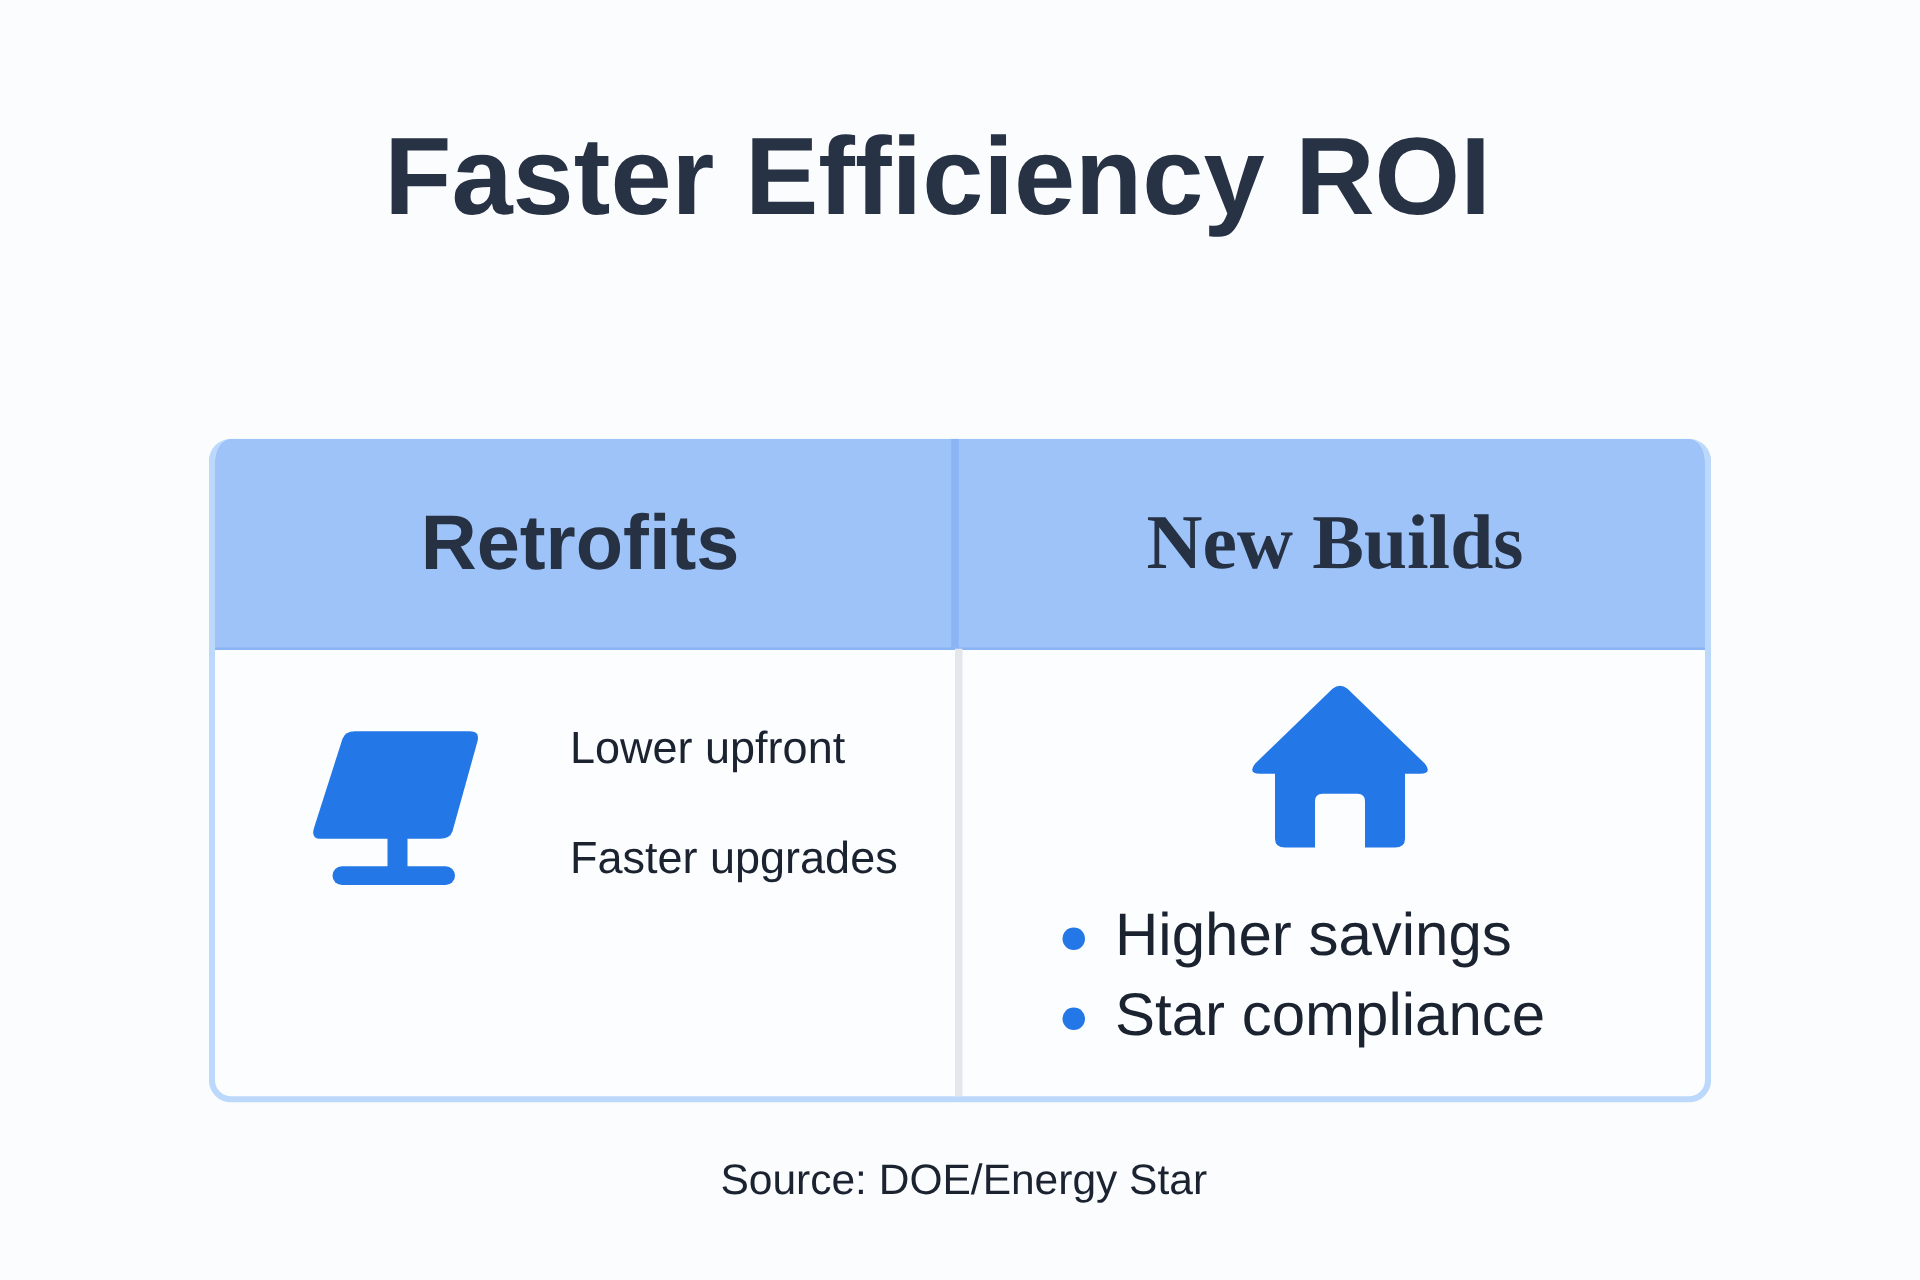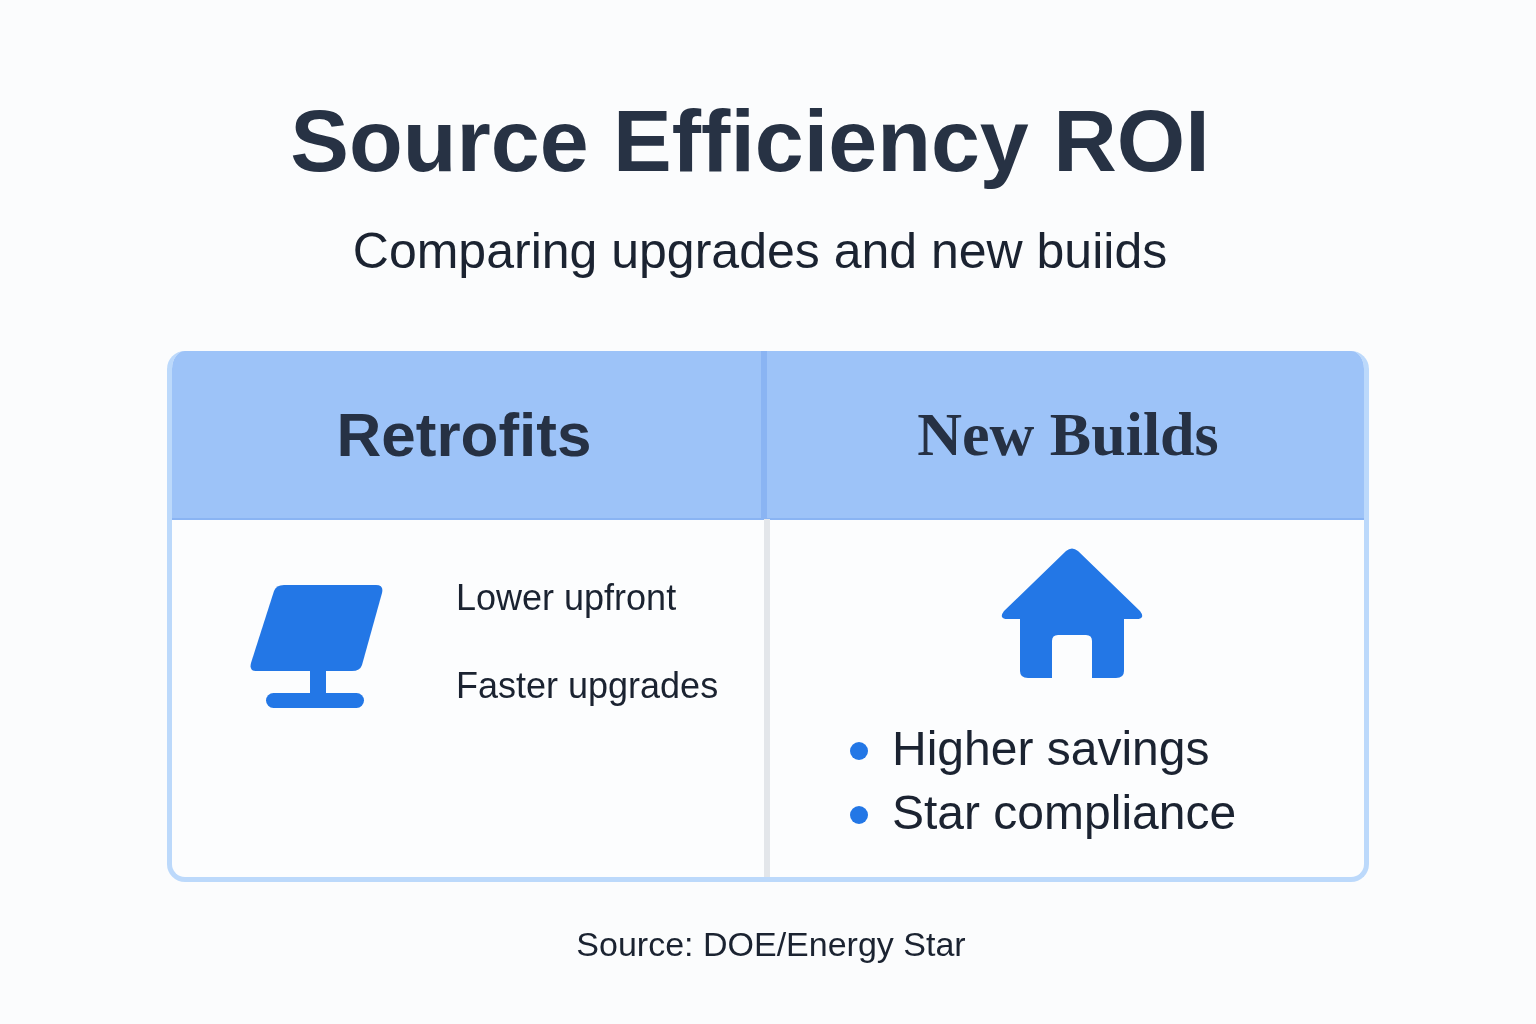--- a/index.html
+++ b/index.html
@@ -153,22 +153,21 @@
       width: 1542px;
       text-align: center;
       font-size: 34px;
       color: #1b2331;
     }
   </style>
 </head>
 <body>
 
 <div class="page">
-  <div class="title">Source Efficiency ROI</div>
-  <div class="subtitle">Comparing upgrades and new buiids</div>
+  <div class="title">Faster Efficiency ROI</div>
 
   <div class="table">
     <div class="header">
       <div class="header-cell left">Retrofits</div>
       <div class="header-divider"></div>
       <div class="header-cell right">New Builds</div>
     </div>
 
     <div class="body-divider"></div>
 

